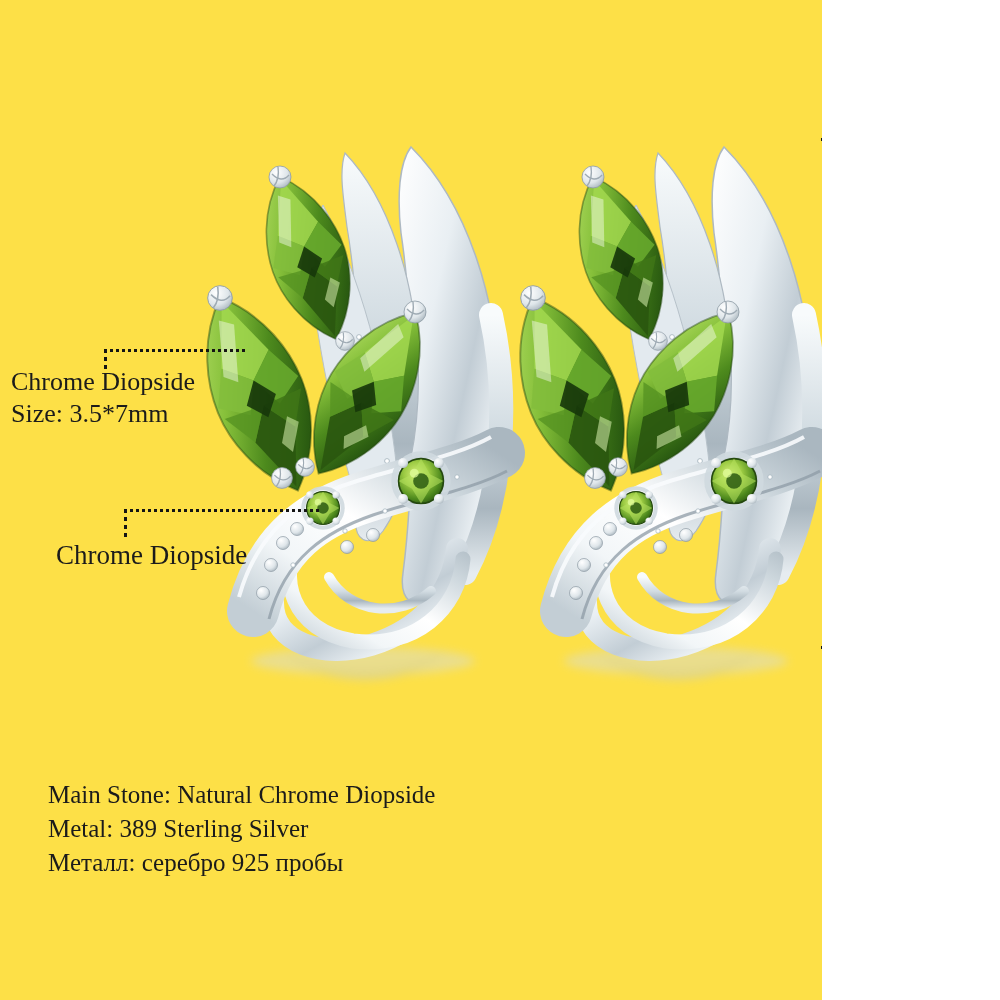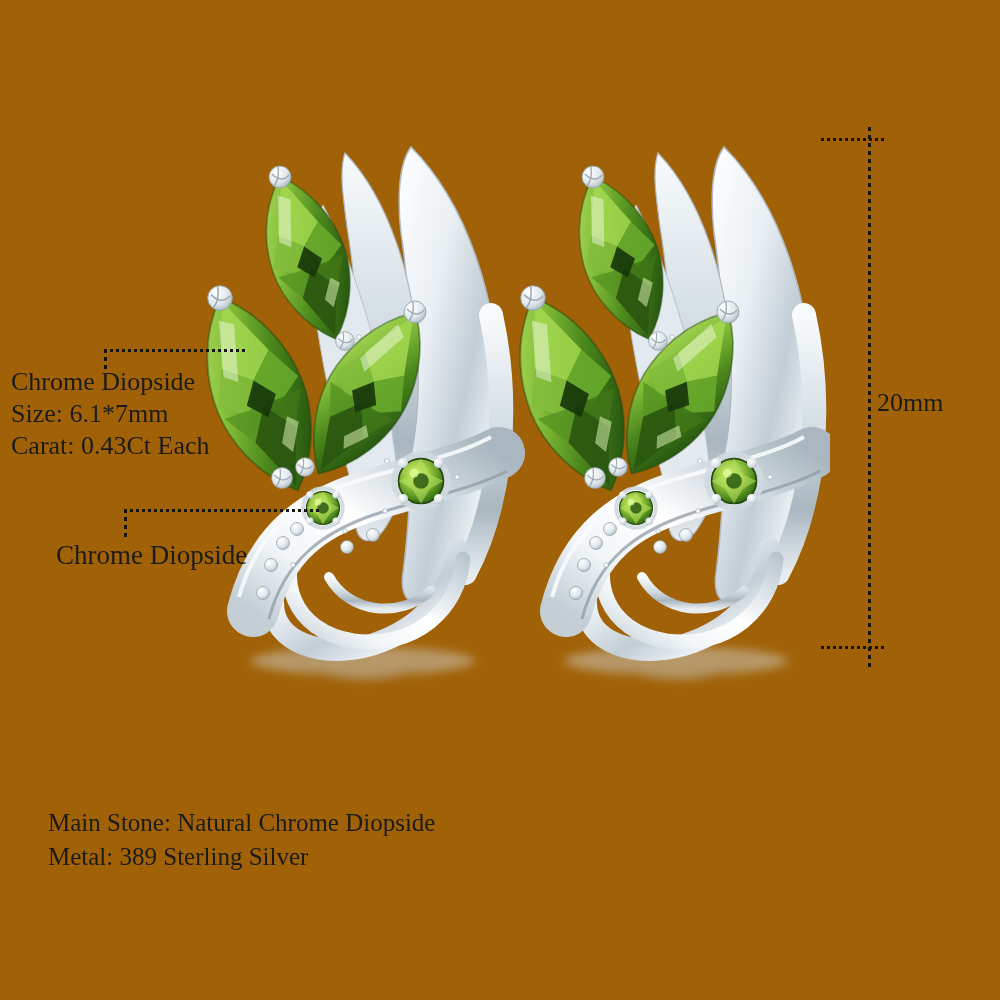--- a/index.html
+++ b/index.html
@@ -1,17 +1,17 @@
 <!DOCTYPE html>
 <html><head>
 <meta charset="utf-8">
 <style>
   html,body{margin:0;padding:0;background:#ffffff;}
   .stage{
-    position:relative;width:1000px;height:1000px;background:#a16207;
+    position:relative;width:822px;height:1000px;background:#fde047;
     font-family:"Liberation Serif","DejaVu Serif",serif;color:#1b1b1b;overflow:hidden;
   }
   .abs{position:absolute;}
   
   .dot-h{height:3px;background:repeating-linear-gradient(90deg,#141414 0 3px,transparent 3px 6px);}
   .dot-v{width:3px;background:repeating-linear-gradient(180deg,#141414 0 4px,transparent 4px 8px);}
   .ann{font-size:26px;line-height:32px;white-space:nowrap;}
   .ann2{font-size:27px;white-space:nowrap;}
   .dim-label{font-size:26px;white-space:nowrap;margin-top:26px;}
   .specs{font-size:25px;line-height:34px;white-space:nowrap;}
@@ -166,31 +166,31 @@
     </defs>
 
     <use href="#earring" transform="translate(25,5)"></use>
     <use href="#earring" transform="translate(338,5)"></use>
   </svg>
 
   <div class="abs dot-h" style="left:104px;top:349px;width:141px;"></div>
   <div class="abs dot-v" style="left:104px;top:349px;height:20px;"></div>
   <div class="abs ann" style="left:11px;top:366px;">
     <div>Chrome Diopside</div>
-    <div>Size: 6.1*7mm</div>
-    <div>Carat: 0.43Ct Each</div>
+    <div>Size: 3.5*7mm</div>
   </div>
 
   <div class="abs dot-h" style="left:124px;top:509px;width:198px;"></div>
   <div class="abs dot-v" style="left:124px;top:509px;height:30px;"></div>
   <div class="abs ann2" style="left:56px;top:540px;">Chrome Diopside</div>
 
   <div class="abs dot-v" style="left:868px;top:127px;height:540px;"></div>
   <div class="abs dot-h" style="left:821px;top:138px;width:63px;"></div>
   <div class="abs dot-h" style="left:821px;top:646px;width:63px;"></div>
   <div class="abs dim-label" style="left:877px;top:362px;">20mm</div>
 
-  <div class="abs specs" style="left:48px;top:806px;">
+  <div class="abs specs" style="left:48px;top:778px;">
     <div>Main Stone: Natural Chrome Diopside</div>
     <div>Metal: 389 Sterling Silver</div>
+    <div>Металл: серебро 925 пробы</div>
   </div>
 
 </div>
 
 </body></html>

